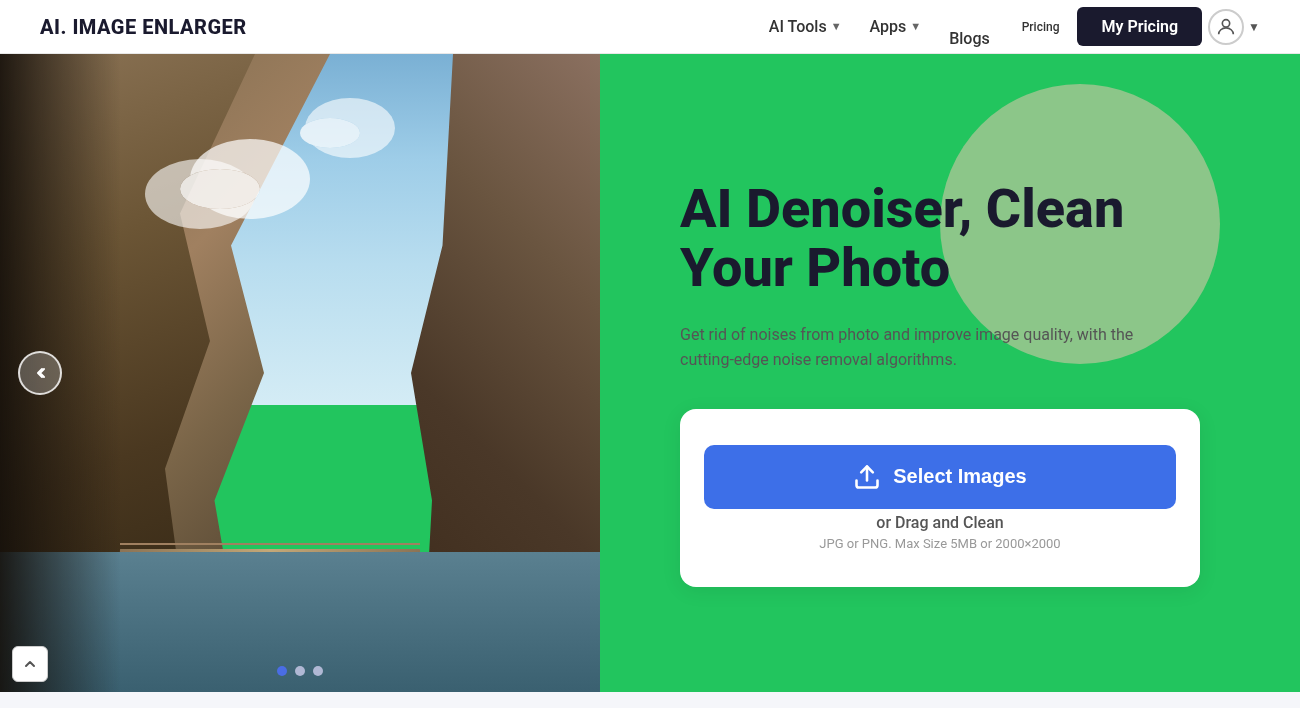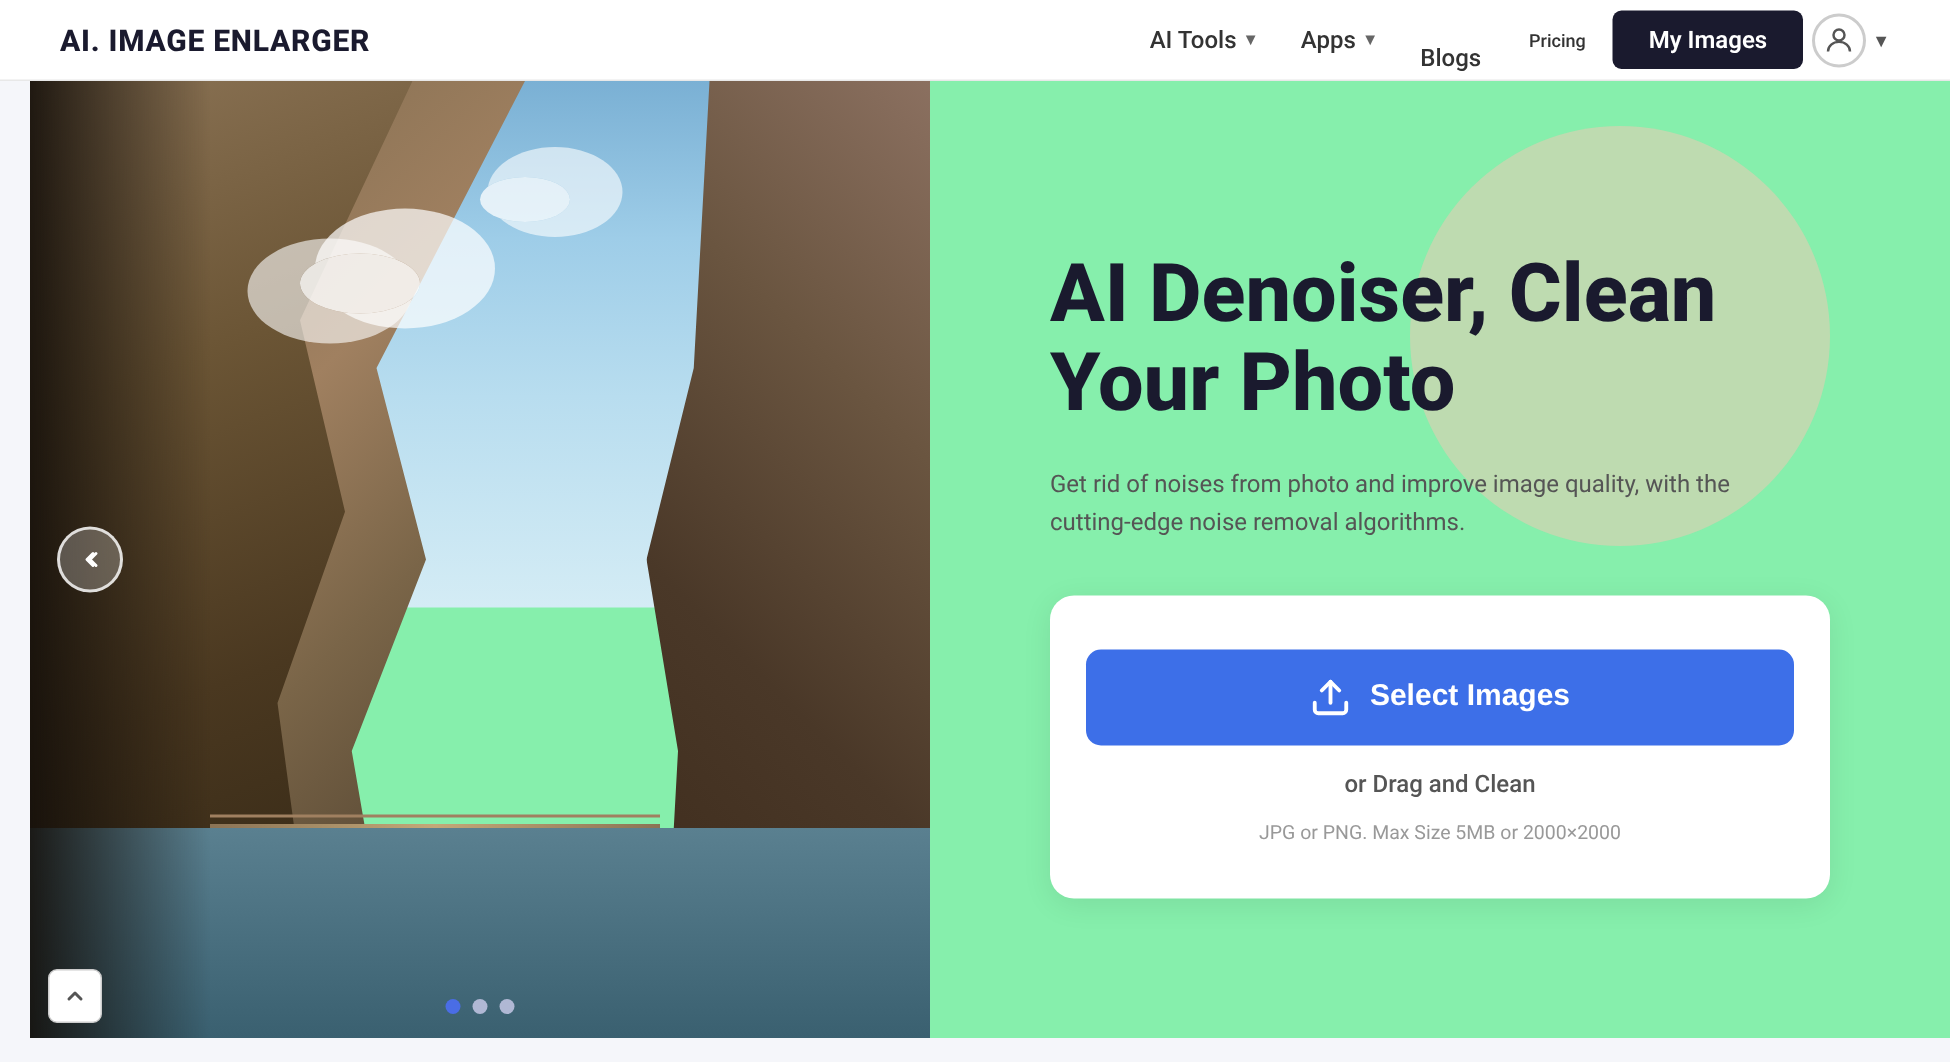--- a/index.html
+++ b/index.html
@@ -92,22 +92,21 @@
     .nav-chevron-user {
       font-size: 12px;
       color: #555;
     }
 
     
     .main-area {
       display: flex;
       height: 638px;
       position: relative;
-      background: #86efac;
-      margin-left: 20px;
+      background: #22c55e;
     }
 
     
     .image-panel {
       width: 600px;
       height: 638px;
       position: relative;
       overflow: hidden;
       flex-shrink: 0;
     }
@@ -321,21 +320,21 @@
     
     .upload-box {
       background: #ffffff;
       border-radius: 16px;
       padding: 36px 24px;
       max-width: 520px;
       box-shadow: 0 4px 20px rgba(0,0,0,0.08);
       display: flex;
       flex-direction: column;
       align-items: center;
-      gap: 16px;
+      gap: 4px;
     }
 
     .select-images-btn {
       background: #3d6fe8;
       color: #ffffff;
       border: none;
       border-radius: 10px;
       padding: 18px 40px;
       font-size: 20px;
       font-weight: 600;
@@ -373,21 +372,21 @@
     <div class="nav-link">
       <span>AI Tools</span>
       <span class="chevron">▼</span>
     </div>
     <div class="nav-link">
       <span>Apps</span>
       <span class="chevron">▼</span>
     </div>
     <div class="nav-link-blogs">Blogs</div>
     <div class="nav-link-pricing">Pricing</div>
-    <div class="nav-my-account">My Images</div>
+    <div class="nav-my-account">My Pricing</div>
     <div class="nav-user-wrapper">
       <div class="nav-user-icon">
         <svg width="22" height="22" viewBox="0 0 24 24" fill="none" stroke="#555" stroke-width="1.8">
           <circle cx="12" cy="8" r="4"></circle>
           <path d="M4 20c0-4 3.6-7 8-7s8 3 8 7"></path>
         </svg>
       </div>
       <span class="nav-chevron-user">▼</span>
     </div>
   </div>

